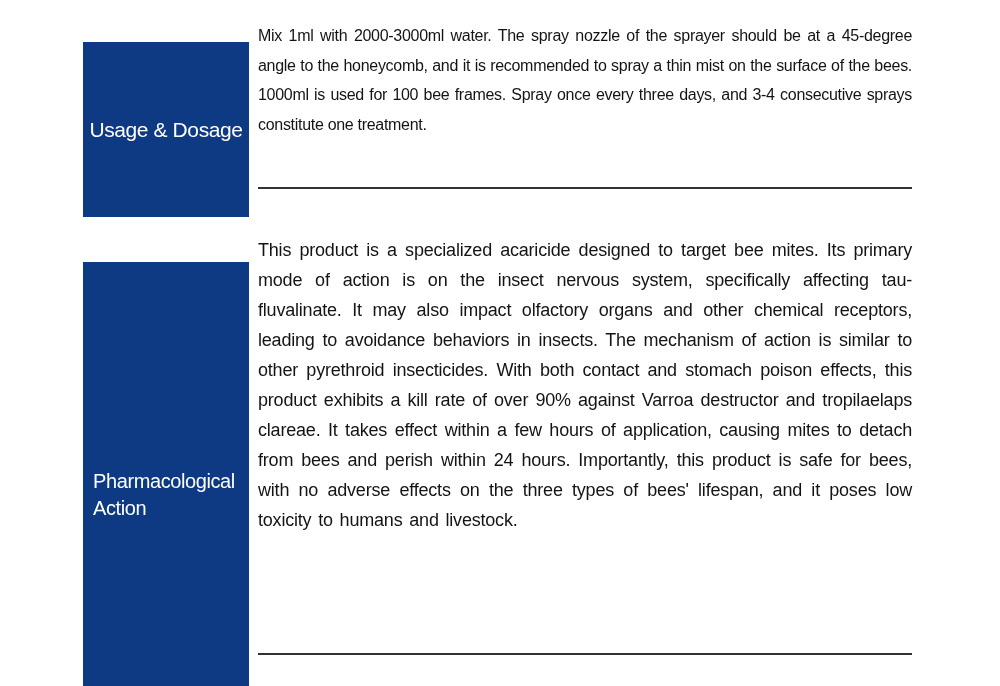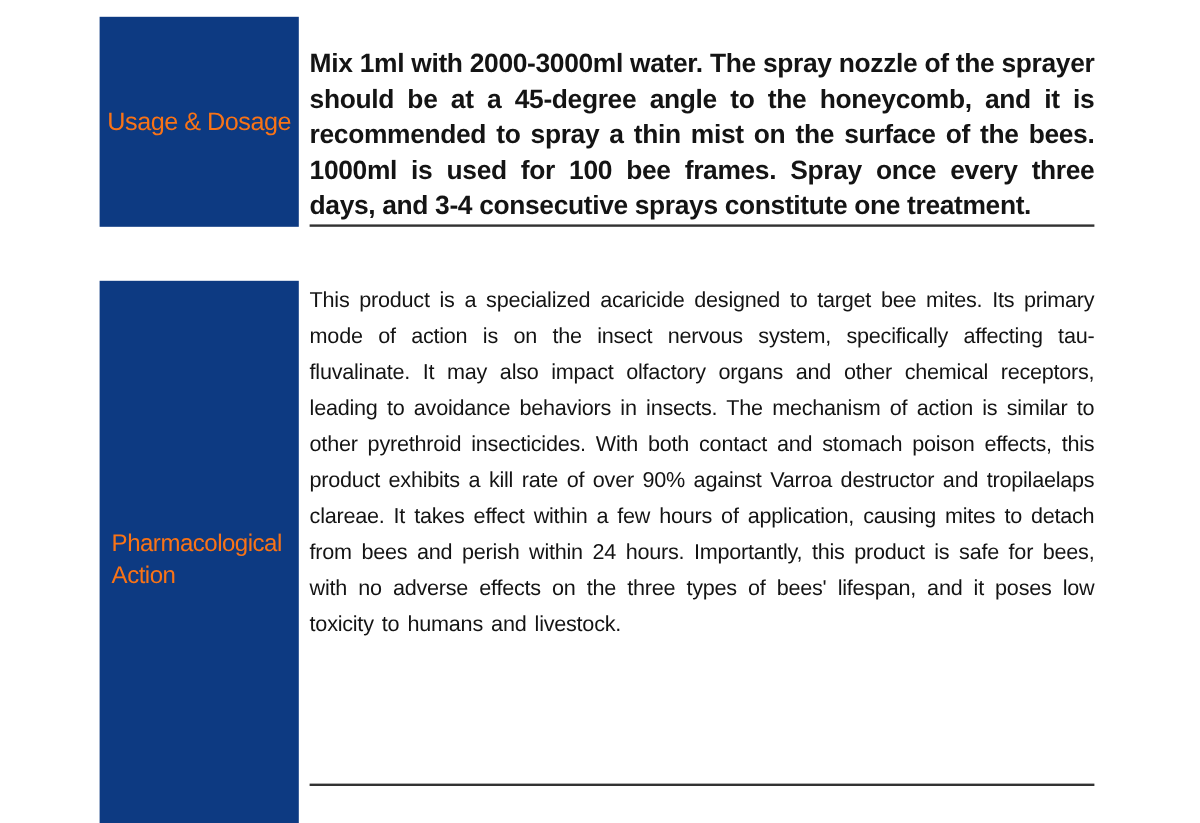--- a/index.html
+++ b/index.html
@@ -15,23 +15,24 @@
     position: relative;
     width: 1000px;
     height: 686px;
     background: #ffffff;
   }
   .label-box {
     position: absolute;
     left: 83px;
     width: 166px;
     background: #0d3a82;
-    color: #f97316;
+    color: #ffffff;
     box-sizing: border-box;
     display: flex;
+    margin-top: 28px;
   }
   .label-box-1 {
     top: 14px;
     height: 175px;
     align-items: center;
     justify-content: center;
     font-size: 21px;
     letter-spacing: -0.4px;
     white-space: nowrap;
   }
@@ -60,25 +61,24 @@
   }
   .text-col-2 {
     top: 234px;
     height: 419px;
   }
   .text-col p {
     margin: 0;
     text-align: justify;
   }
   .text-col-1 p {
-    margin-top: 24px;
-    font-size: 22px;
+    margin-top: 7px;
+    font-size: 16px;
     line-height: 29.6px;
     letter-spacing: -0.3px;
-    font-weight: bold;
   }
   .text-col-2 p {
     margin-top: 1px;
     font-size: 18px;
     line-height: 30px;
     letter-spacing: -0.2px;
     word-spacing: 2px;
   }
 </style>
 </head>

